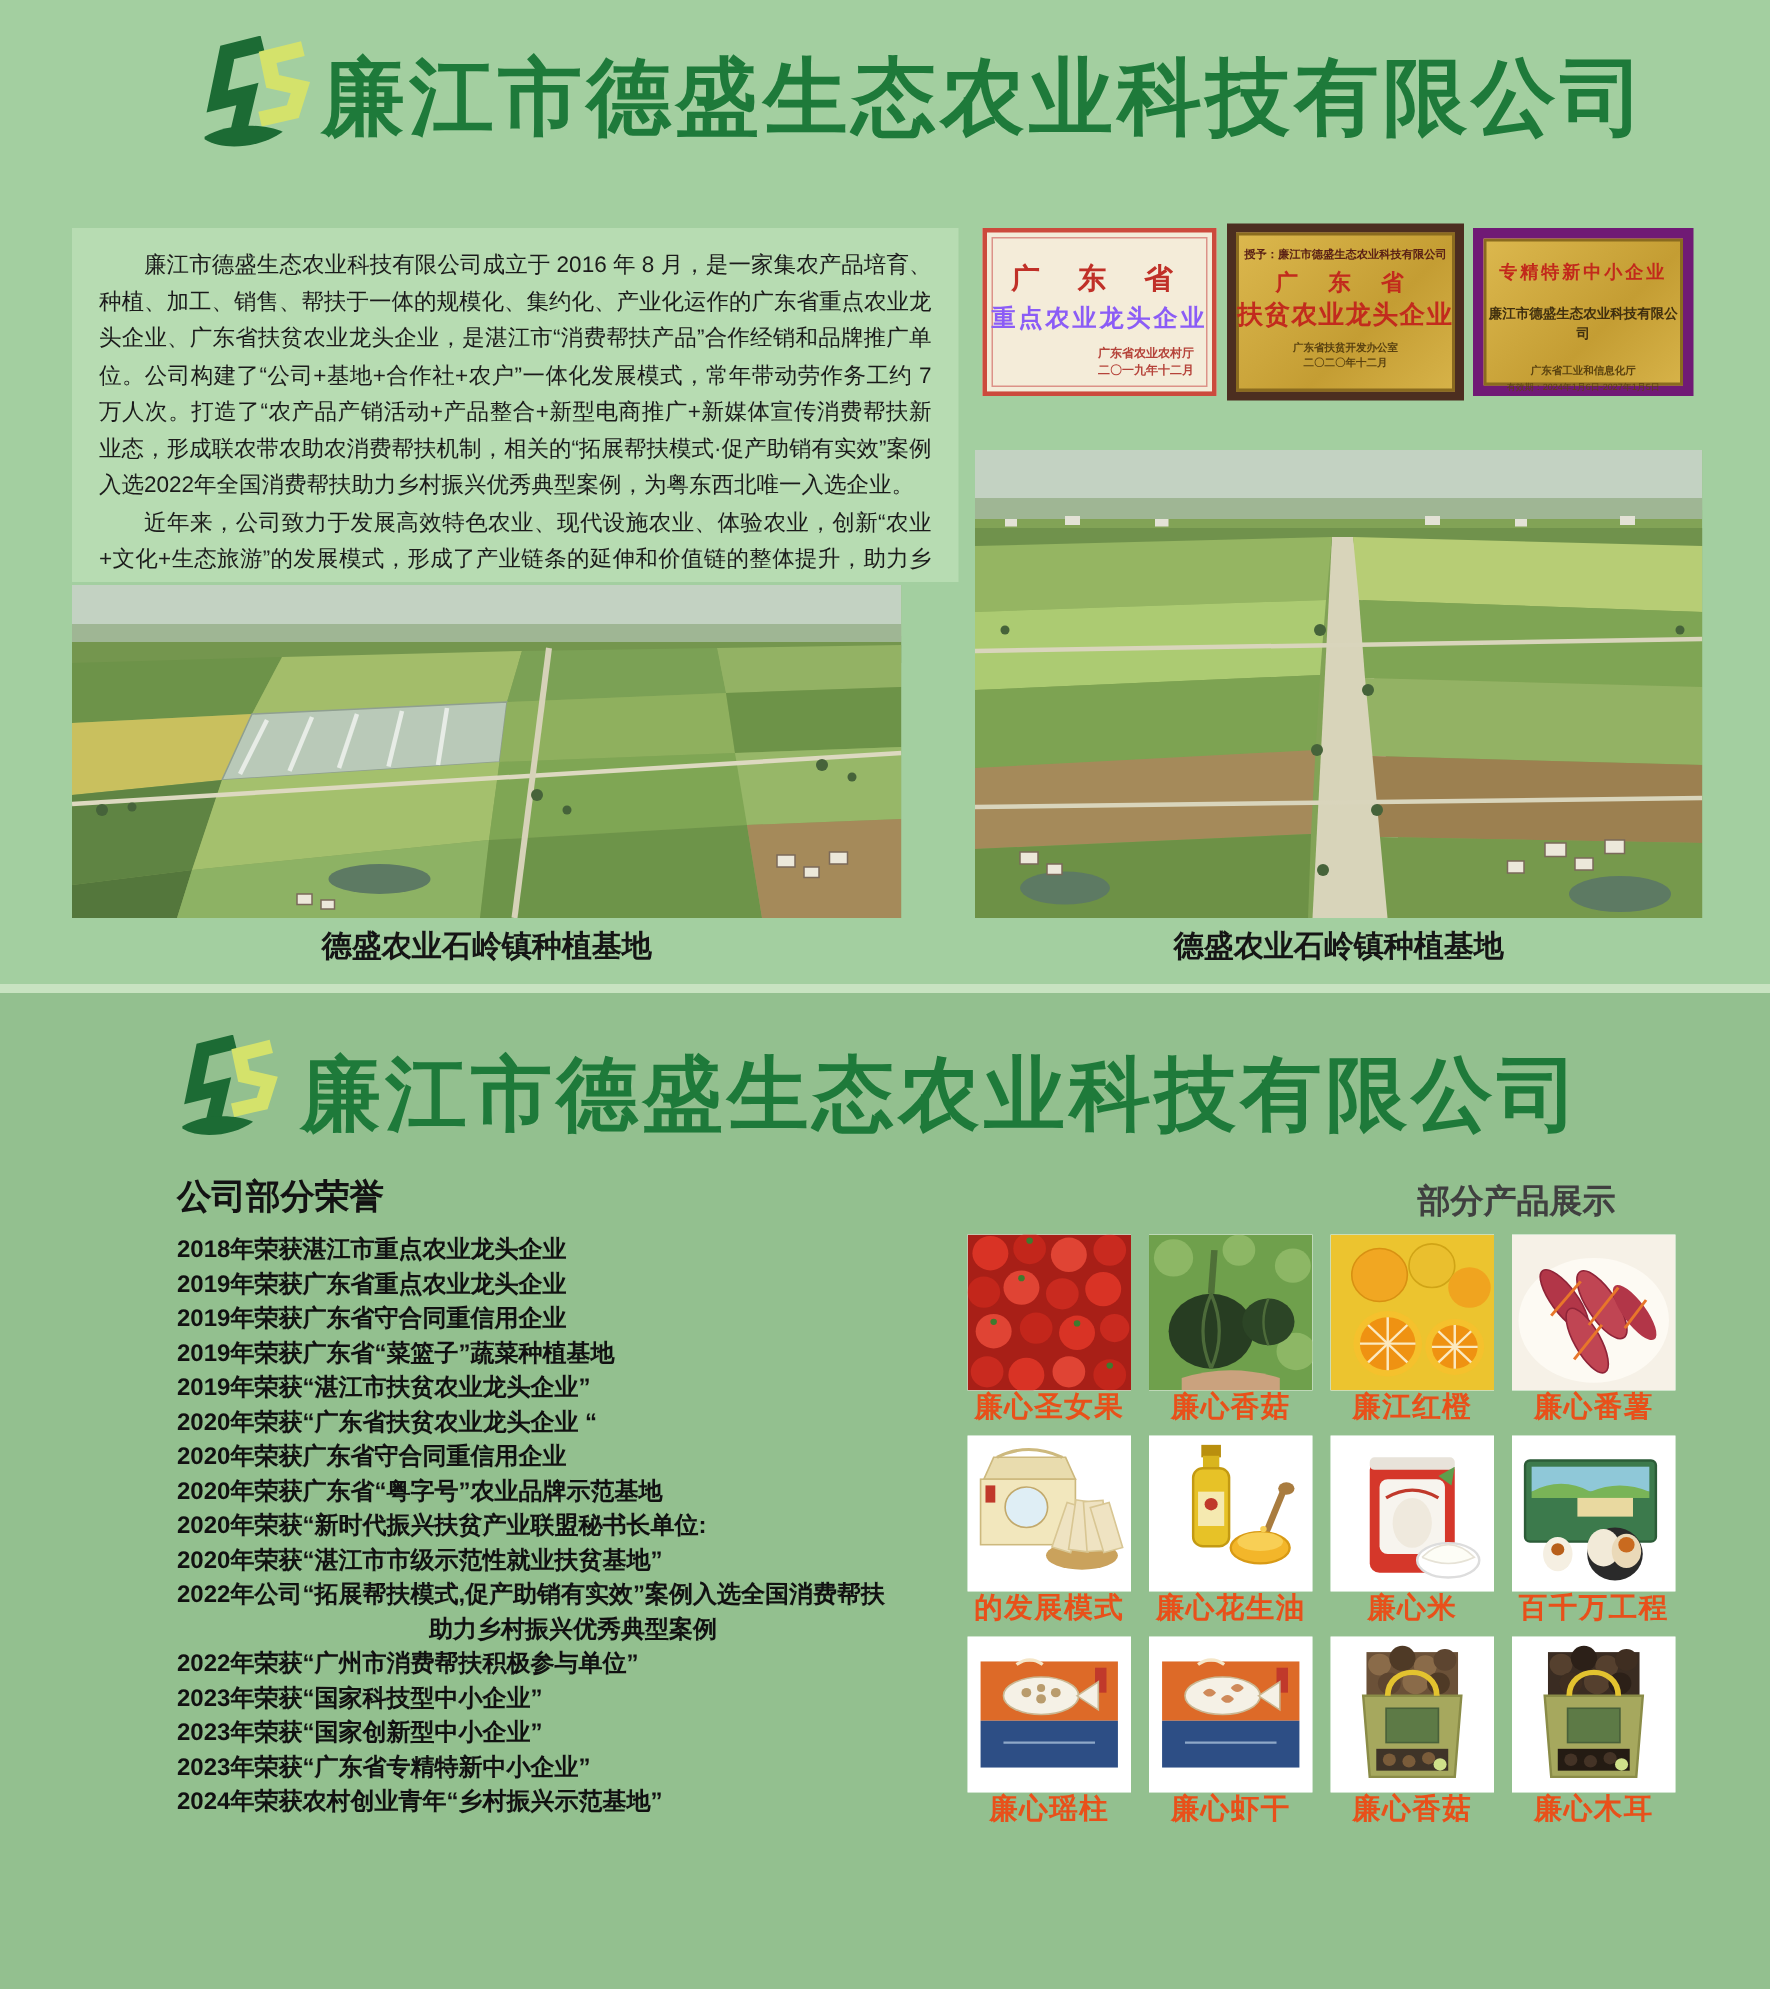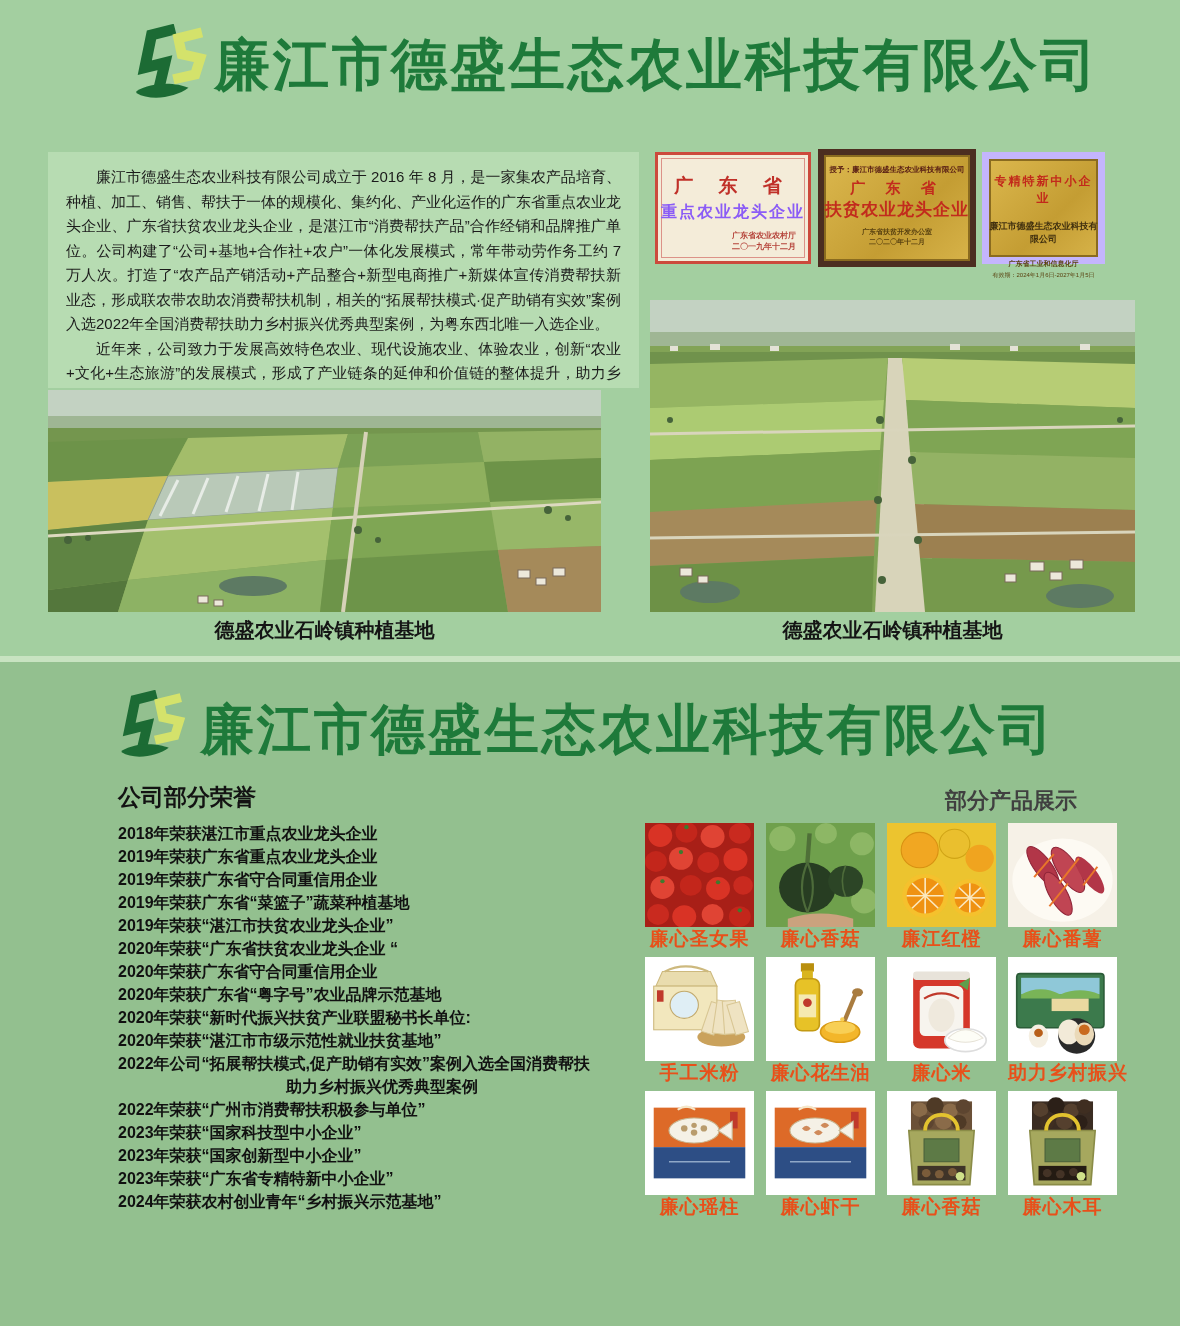--- a/index.html
+++ b/index.html
@@ -22,21 +22,21 @@
     text-align:justify;overflow:hidden;}
   .intro-box p{margin:0;text-indent:2em;}
 
   .plaque{position:absolute;box-sizing:border-box;text-align:center;}
   .plaque1{left:655px;top:152px;width:156px;height:112px;background:#f4ecd9;border:3px solid #cc4a3c;
     box-shadow:inset 0 0 0 3px #f4ecd9, inset 0 0 0 4px #dc9288;}
   .p1-line1{margin-top:18px;color:#c03028;font-size:19px;font-weight:800;letter-spacing:10px;}
   .p1-line2{color:#8b5cf6;font-size:16px;font-weight:800;letter-spacing:2px;margin-top:3px;}
   .p1-footer{position:absolute;right:12px;bottom:9px;color:#b5433a;font-size:8px;line-height:11px;font-weight:700;}
   .plaque2{left:818px;top:149px;width:158px;height:118px;background:#4c2e20;padding:6px;}
-  .plaque3{left:982px;top:152px;width:123px;height:112px;background:#c4b5fd;padding:7px;text-align:center;}
+  .plaque3{left:982px;top:152px;width:147px;height:112px;background:#701a75;padding:7px;text-align:center;}
   .gold-face{width:100%;height:100%;background:linear-gradient(135deg,#dcb84e,#c49d33 60%,#d7b349);
     box-shadow:inset 0 0 0 2px #8a6b1f;box-sizing:border-box;position:relative;}
   .p2-top{font-size:7.5px;color:#5a2015;font-weight:700;padding-top:10px;}
   .p2-line1{font-size:15px;color:#c22b1d;font-weight:800;letter-spacing:8px;margin-top:4px;}
   .p2-line2{font-size:17px;color:#c22b1d;font-weight:800;letter-spacing:1px;}
   .p2-f1{font-size:7px;color:#5a4210;margin-top:6px;font-weight:700;}
   .p2-f2{font-size:7px;color:#5a4210;font-weight:700;}
   .p3-line1{font-size:12px;color:#c2291b;font-weight:800;letter-spacing:2px;padding-top:14px;}
   .p3-line2{font-size:9px;color:#41300f;font-weight:800;margin-top:13px;}
   .p3-f1{font-size:7px;color:#5a4210;margin-top:13px;font-weight:700;}
@@ -355,21 +355,21 @@
             <path d="M18,14 Q37,4 58,14" stroke="#cdb97e" stroke-width="2" fill="none"></path>
             <ellipse cx="70" cy="77" rx="22" ry="9" fill="#caa25c"></ellipse>
             <g fill="#efe3c2" stroke="#d8c693" stroke-width="1">
               <rect x="56" y="44" width="12" height="30" transform="rotate(18 62 59)"></rect>
               <rect x="64" y="42" width="12" height="32" transform="rotate(8 70 58)"></rect>
               <rect x="72" y="42" width="12" height="32" transform="rotate(-4 78 58)"></rect>
               <rect x="79" y="44" width="12" height="30" transform="rotate(-16 85 59)"></rect>
             </g>
           </svg>
         </div>
-        <div class="product-label">手工米粉</div>
+        <div class="product-label">的发展模式</div>
       </div>
       <div class="product">
         <div class="product-img">
           <svg viewBox="0 0 100 100" preserveAspectRatio="none">
             <rect width="100" height="100" fill="#ffffff"></rect>
             <rect x="32" y="6" width="12" height="8" fill="#b98f0e"></rect>
             <rect x="33" y="13" width="10" height="10" fill="#d9b51e"></rect>
             <rect x="27" y="21" width="22" height="50" rx="6" fill="#e7c227" stroke="#c39a12" stroke-width="1.5"></rect>
             <rect x="30" y="36" width="16" height="22" fill="#f5e9b0"></rect>
             <circle cx="38" cy="44" r="4" fill="#c0392b"></circle>
@@ -407,21 +407,21 @@
             <path d="M12,36 Q30,26 48,36 Q66,28 84,36 L84,40 L12,40 Z" fill="#79b457"></path>
             <rect x="40" y="40" width="34" height="12" fill="#e9d9a0"></rect>
             <circle cx="63" cy="76" r="17" fill="#2a2a2a"></circle>
             <ellipse cx="56" cy="72" rx="10" ry="12" fill="#f2ead8"></ellipse>
             <ellipse cx="70" cy="74" rx="9" ry="11" fill="#ead9b8"></ellipse>
             <circle cx="70" cy="70" r="5" fill="#c96a1f"></circle>
             <ellipse cx="28" cy="76" rx="9" ry="11" fill="#f5efe2"></ellipse>
             <circle cx="28" cy="73" r="4" fill="#b85f1a"></circle>
           </svg>
         </div>
-        <div class="product-label">助力乡村振兴</div>
+        <div class="product-label">百千万工程</div>
       </div>
       <div class="product">
         <div class="product-img">
           <svg viewBox="0 0 100 100" preserveAspectRatio="none">
             <rect width="100" height="100" fill="#ffffff"></rect>
             <rect x="8" y="16" width="84" height="38" fill="#dd6a28"></rect>
             <rect x="8" y="54" width="84" height="30" fill="#2d4e85"></rect>
             <rect x="78" y="20" width="7" height="16" fill="#c0392b"></rect>
             <path d="M30,18 Q38,12 46,18" stroke="#f5e6c8" stroke-width="2" fill="none"></path>
             <ellipse cx="45" cy="38" rx="23" ry="12" fill="#f5f1e6" stroke="#cab893" stroke-width="1"></ellipse>

